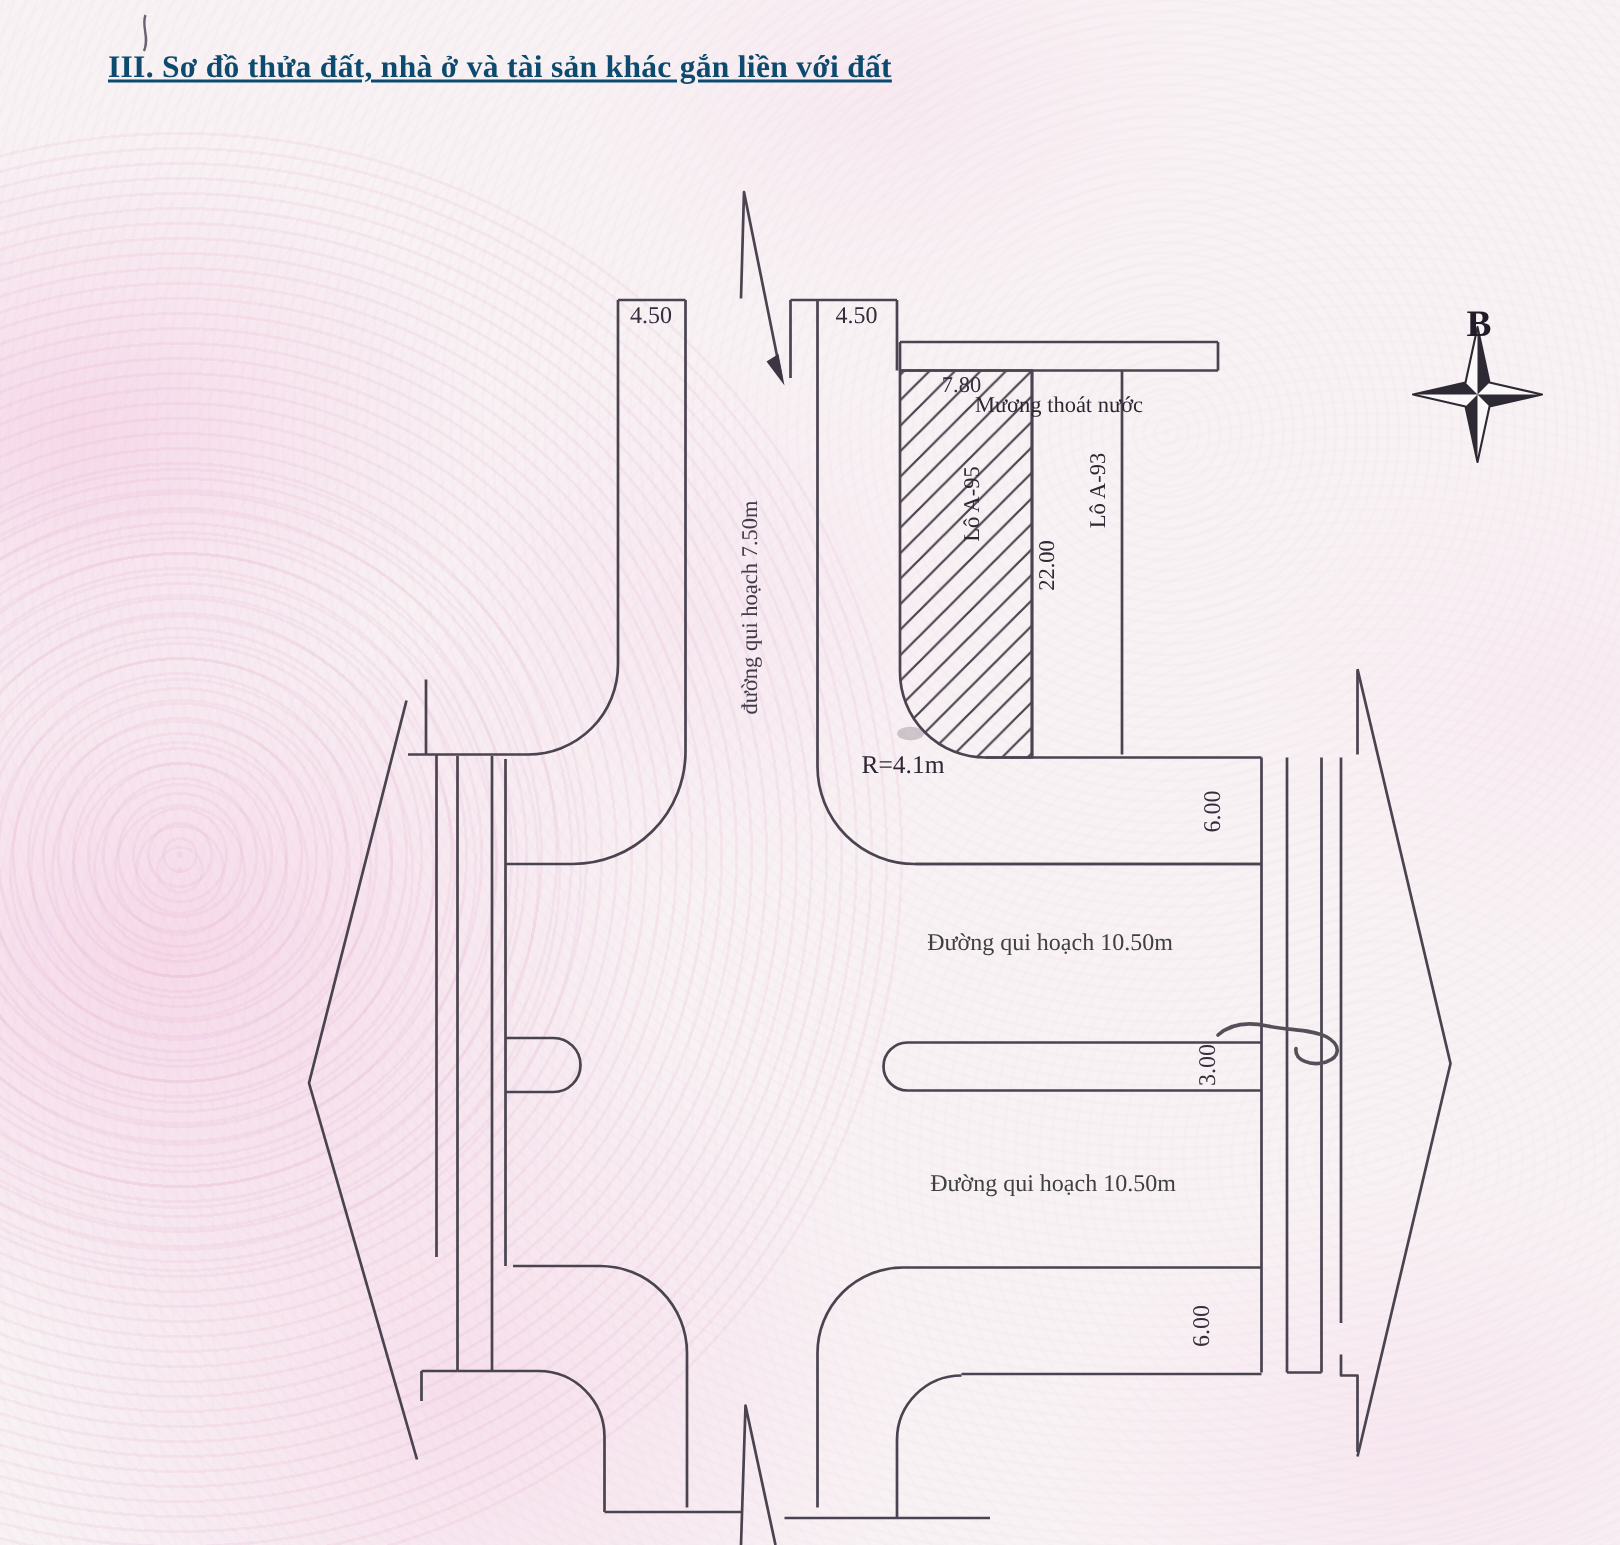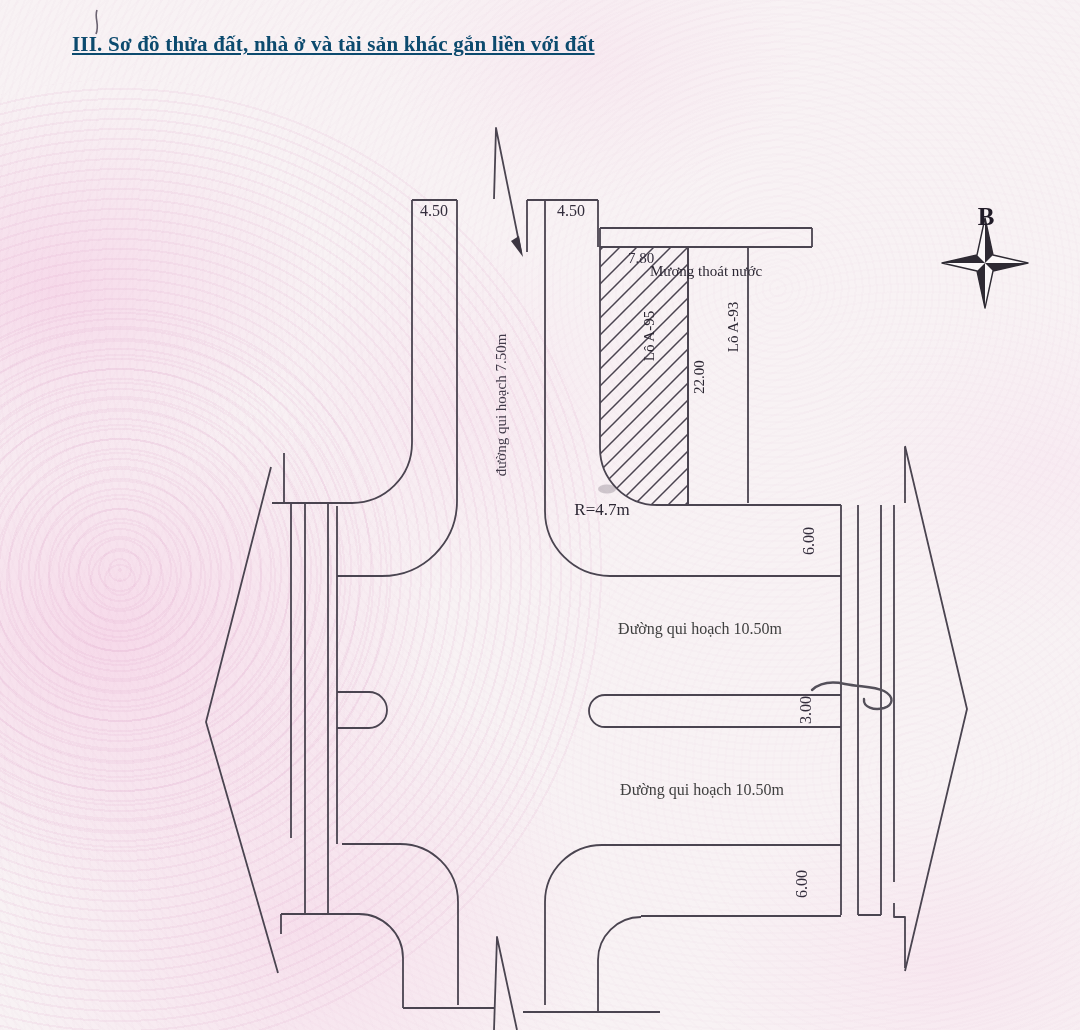--- a/index.html
+++ b/index.html
@@ -107,19 +107,19 @@
 
 <div class="label hl small" style="left:706px;top:238px;margin-top:33px;">Mương thoát nước</div>
 <div class="label hl dim small" style="left:641px;top:258px;">7.80</div>
 
 <div class="label vl small" style="left:649px;top:336px;">Lô A-95</div>
 <div class="label vl small" style="left:699px;top:377px;">22.00</div>
 <div class="label vl small" style="left:733px;top:327px;">Lô A-93</div>
 
 <div class="label vl small" style="left:501px;top:405px;color:#423b4a;">đường qui hoạch 7.50m</div>
 
-<div class="label hl" style="left:602px;top:510px;font-size:17px;">R=4.7m</div>
+<div class="label hl" style="left:602px;top:510px;font-size:17px;">R=4.1m</div>
 
 <div class="label vl dim" style="left:809px;top:541px;">6.00</div>
 <div class="label hl road" style="left:700px;top:629px;">Đường qui hoạch 10.50m</div>
 <div class="label vl dim" style="left:806px;top:710px;">3.00</div>
 <div class="label hl road" style="left:702px;top:790px;">Đường qui hoạch 10.50m</div>
 <div class="label vl dim" style="left:802px;top:884px;">6.00</div>
 
 </body></html>

